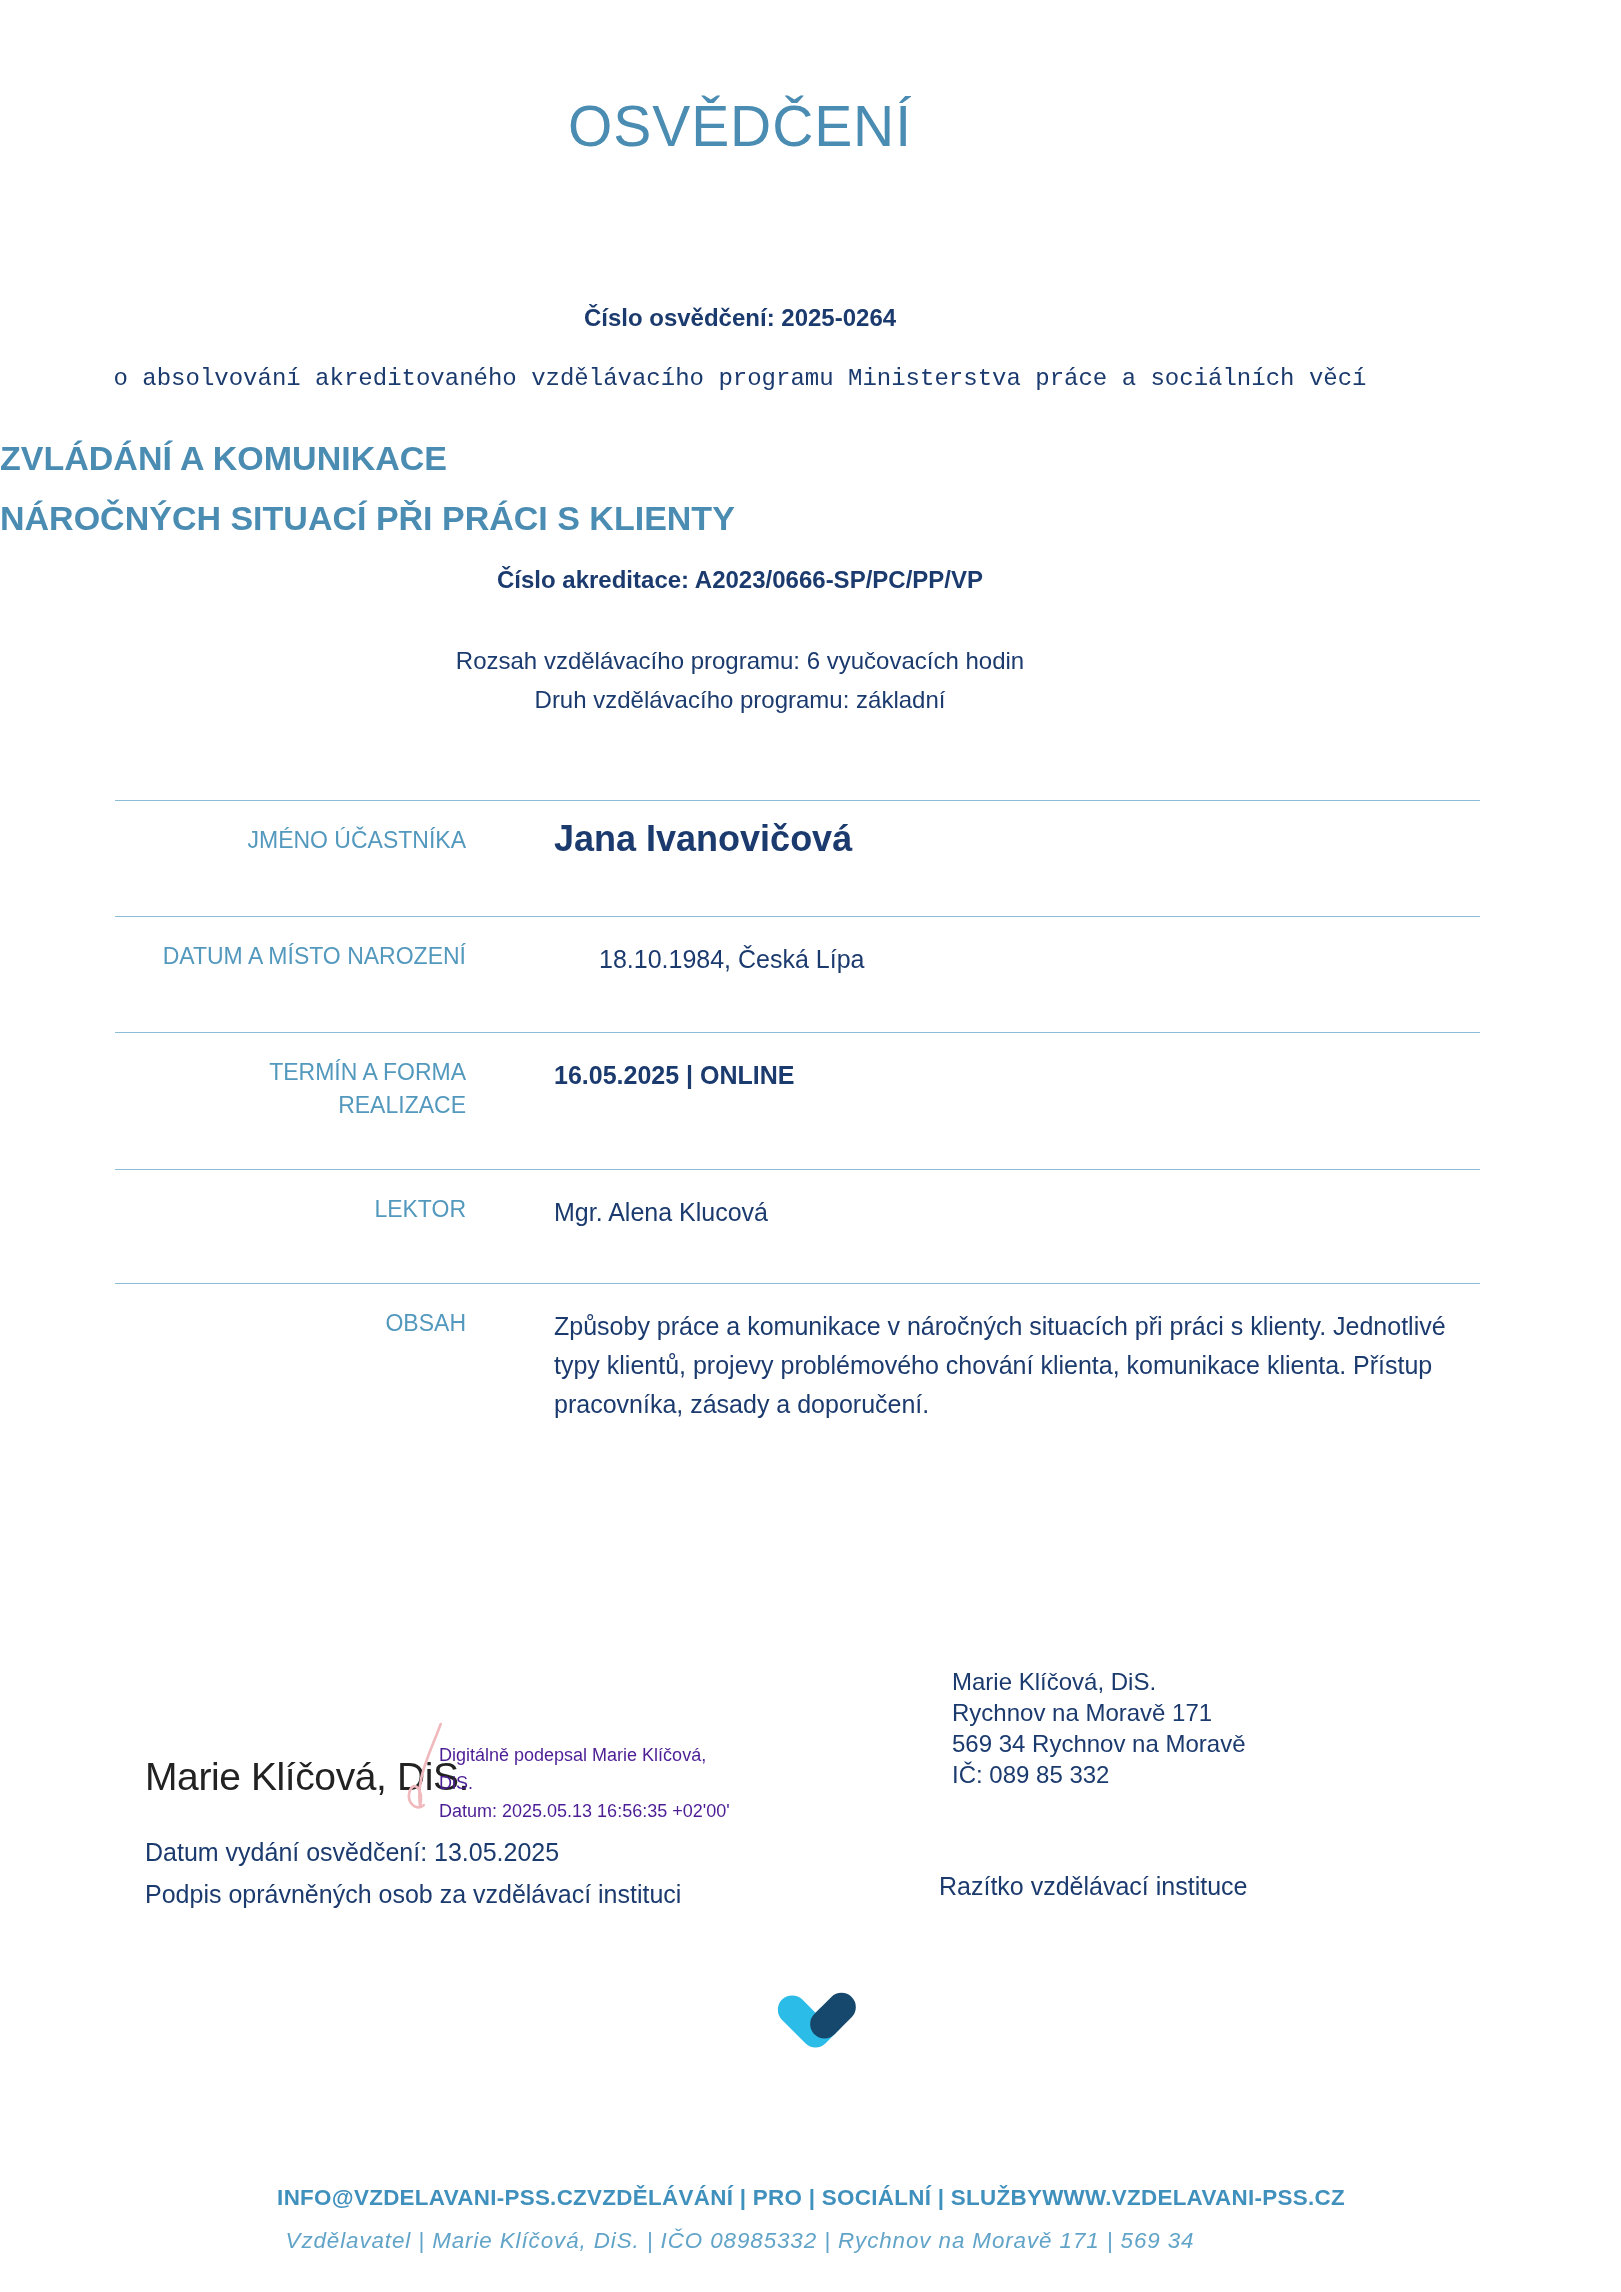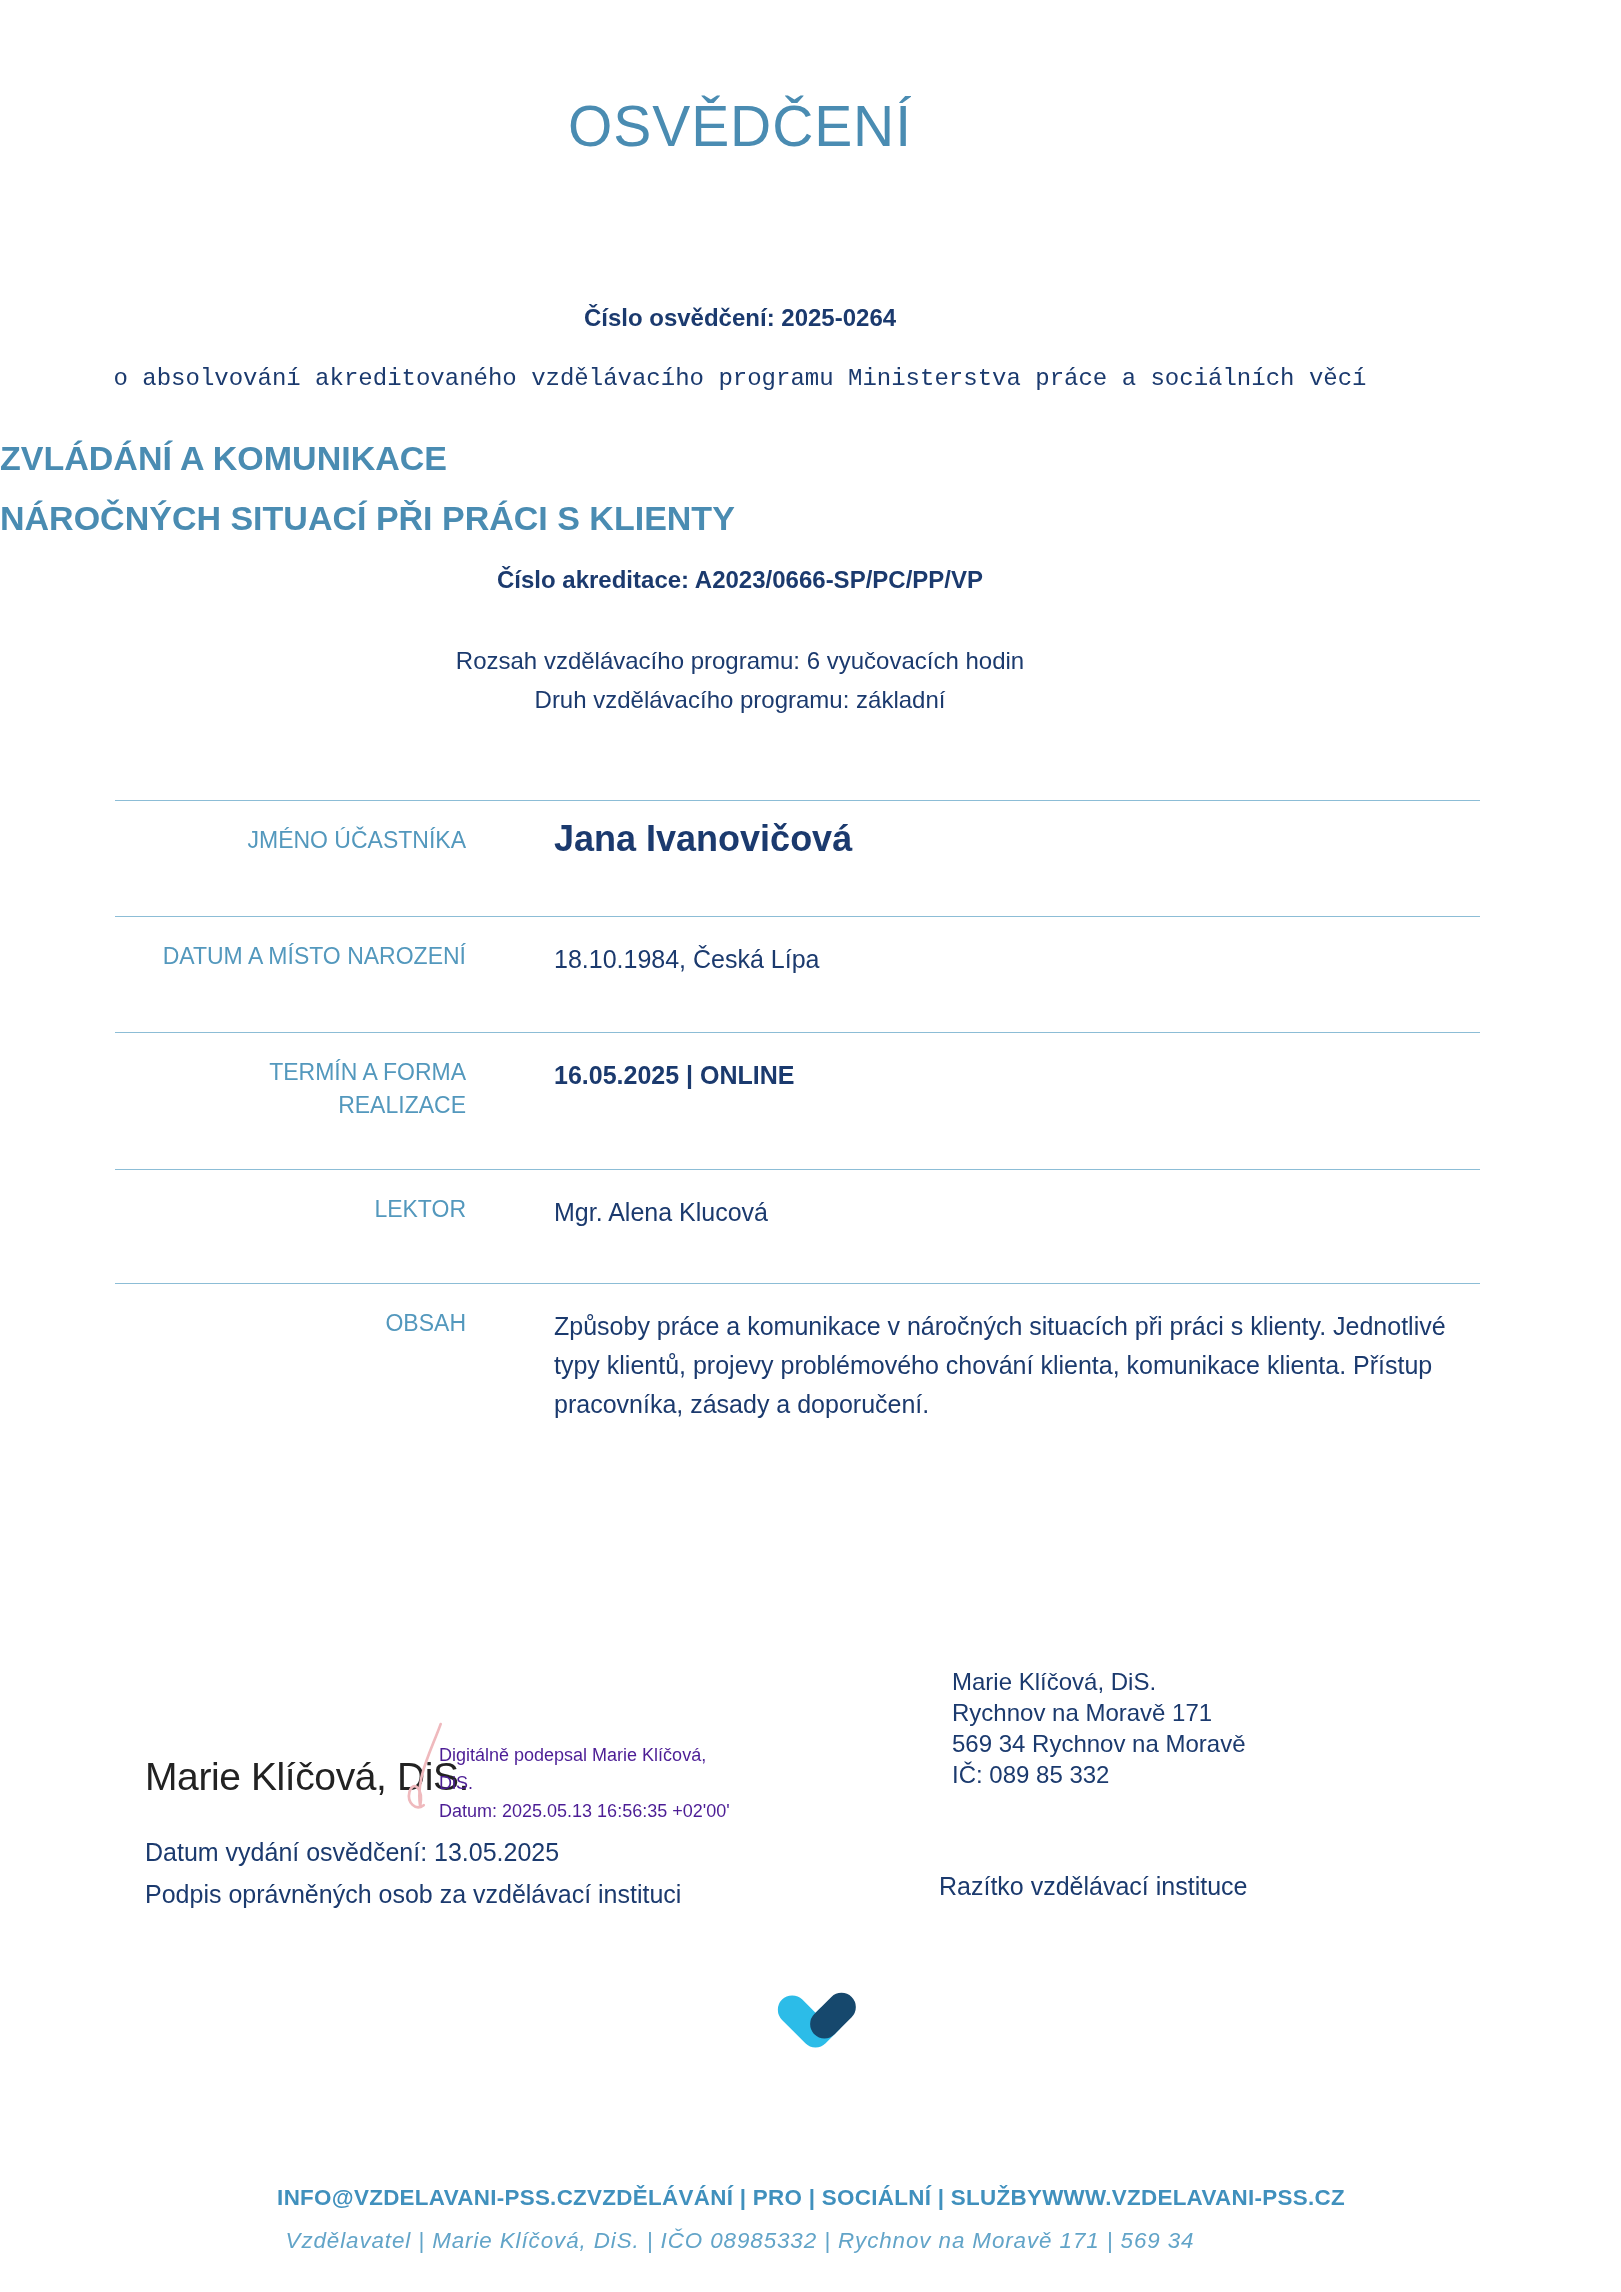--- a/index.html
+++ b/index.html
@@ -36,21 +36,21 @@
     font-size:24px; color:#1b3a6e; line-height:39px;
   }
 
   
   .fields { position:absolute; top:800px; left:115px; width:1392px; }
   .field-row {
     display:flex; align-items:flex-start;
     border-top:1.8px solid #8cbdd6; padding-top:23px;
   }
   .row-1 { height:116px; }
-  .row-2 { height:116px; }
+  .row-2 { height:116px;gap:45px; }
   .row-3 { height:137px; }
   .row-4 { height:114px; }
   .row-5 { height:269px; }
   .field-label {
     width:351px; text-align:right; flex:0 0 351px;
     font-size:23px; color:#5398bd; line-height:33px;
   }
   .row-3 .field-label { padding-left:52px; }
   .field-value {
     margin-left:88px; font-size:25px; color:#1b3a6e; line-height:39px;

